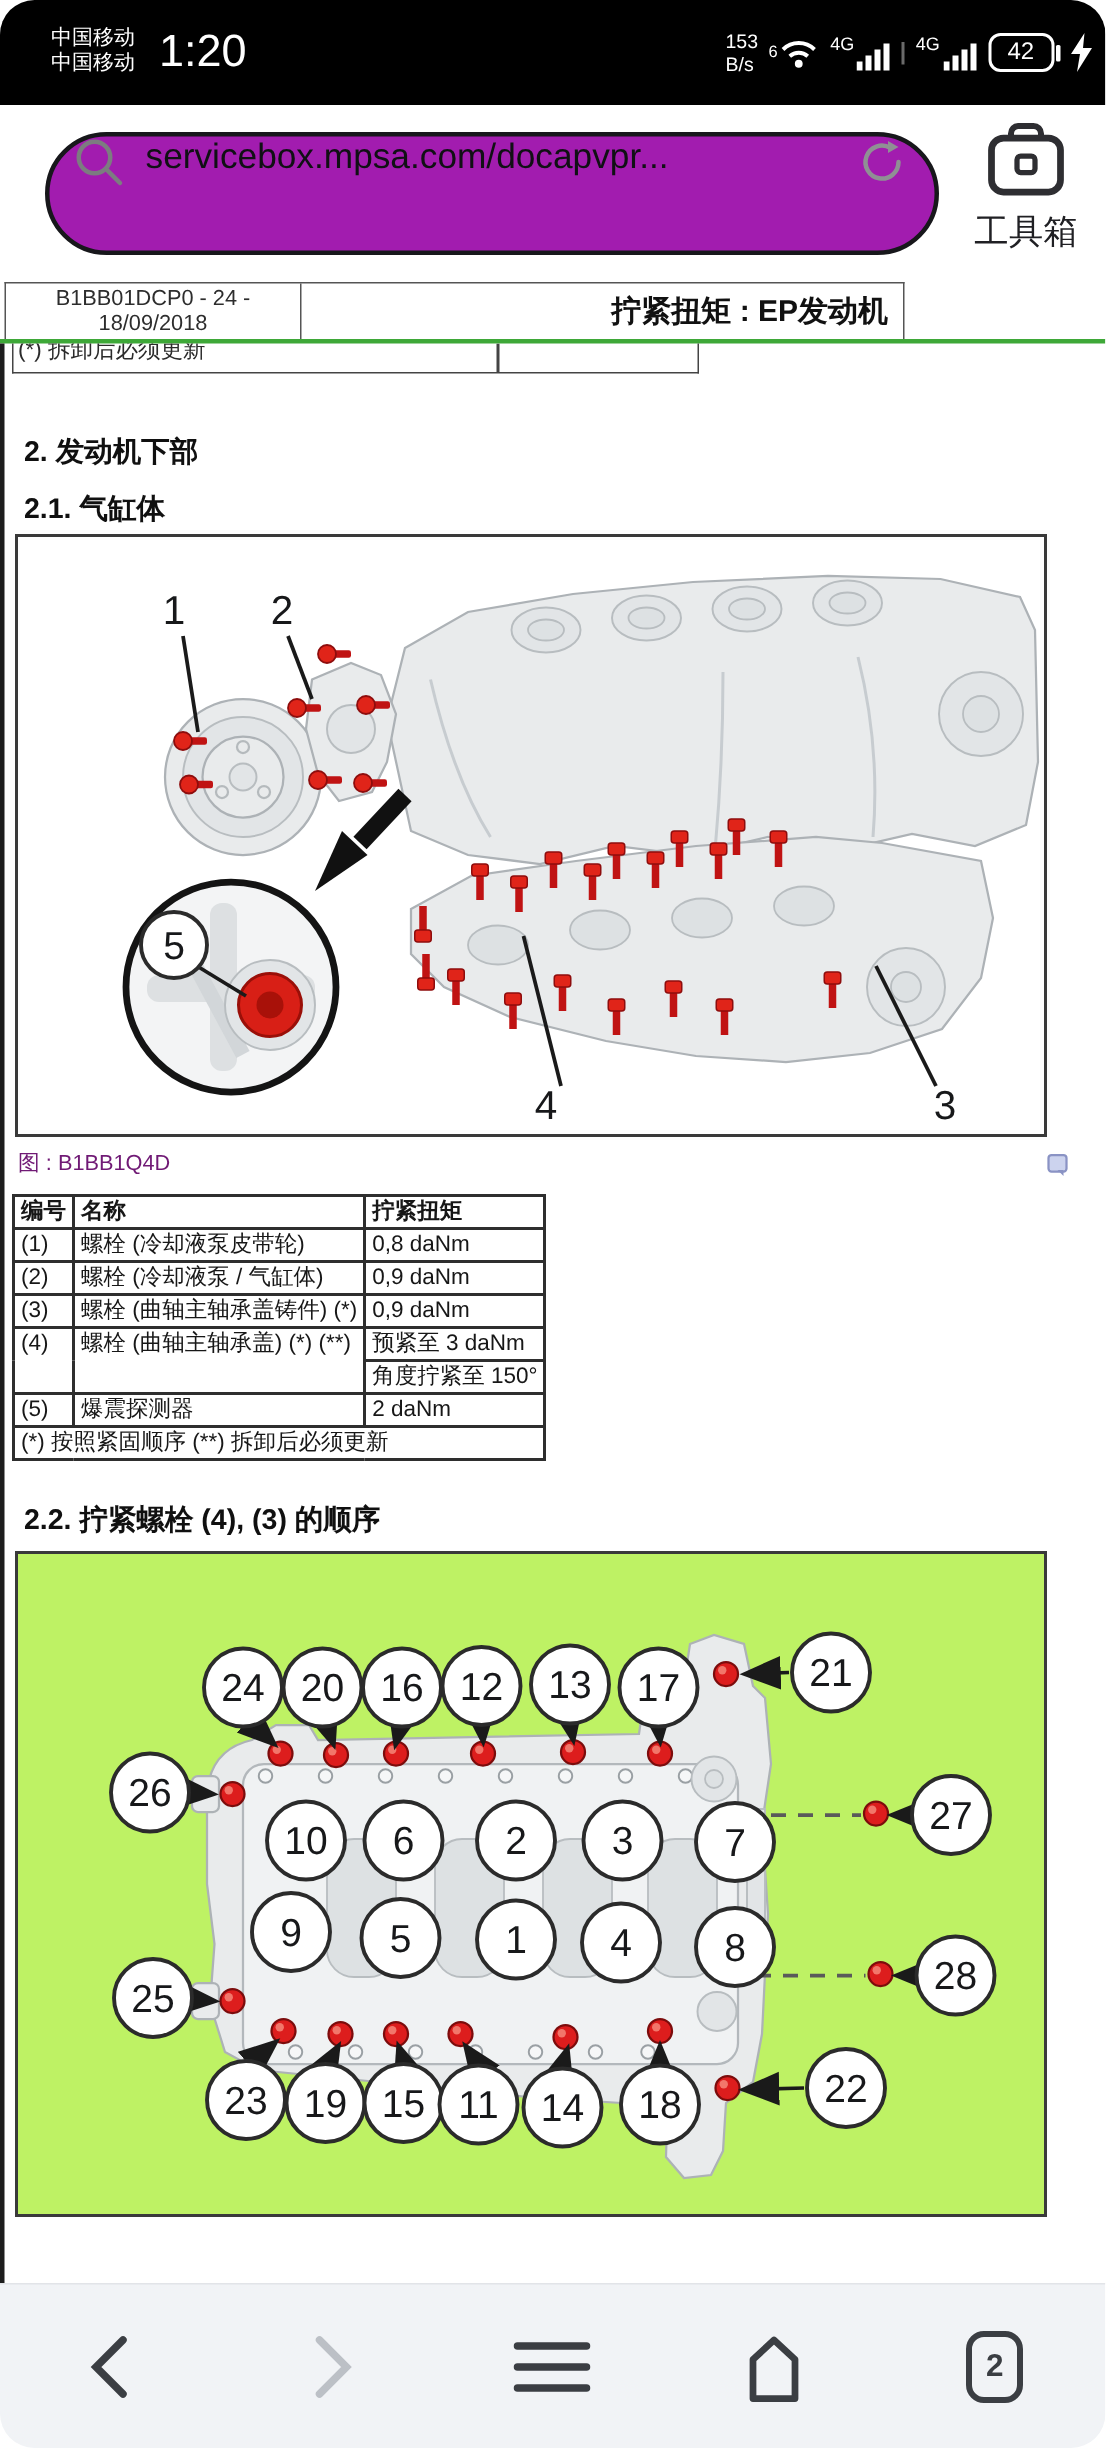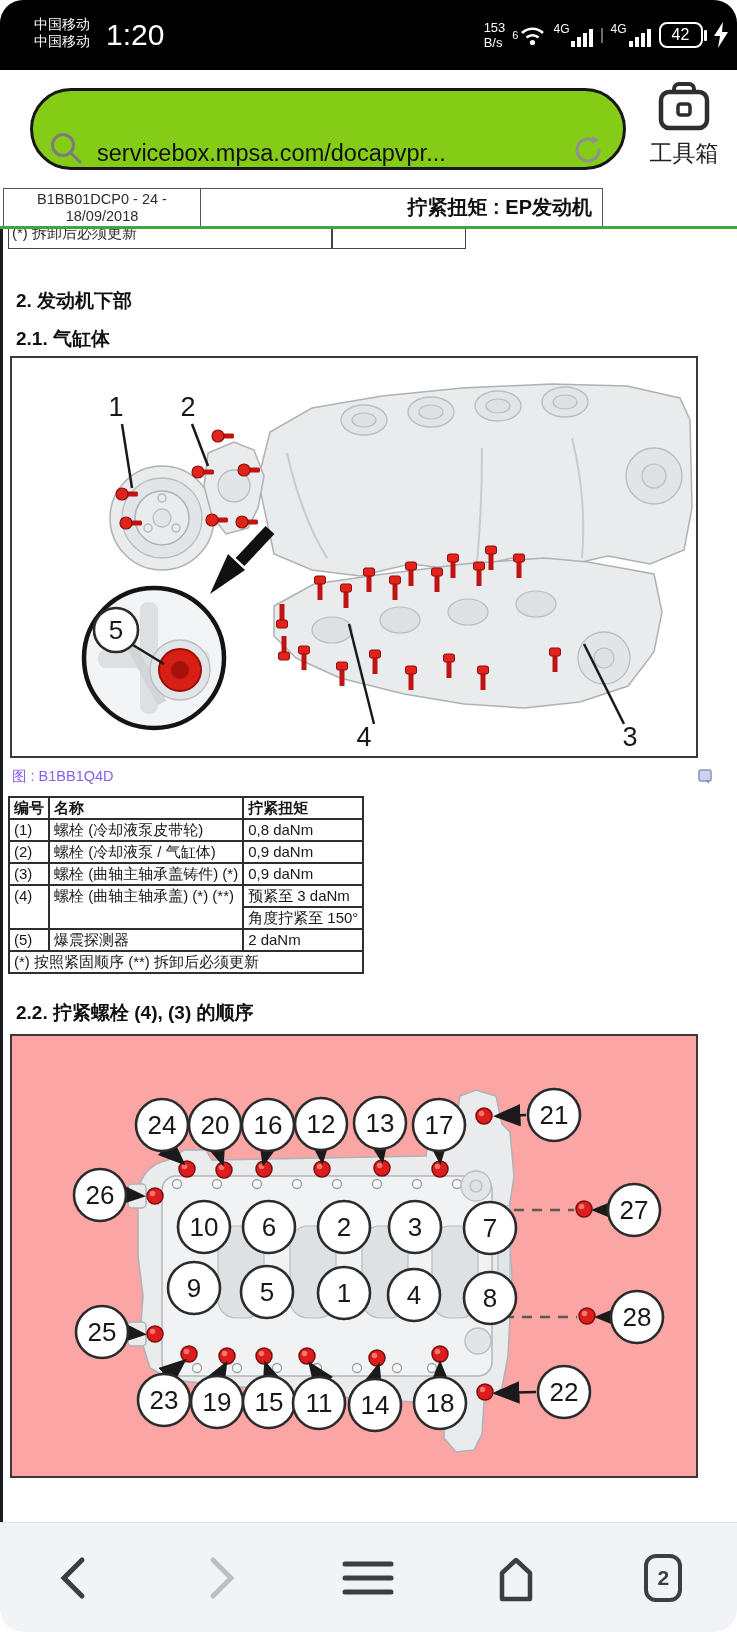--- a/index.html
+++ b/index.html
@@ -20,21 +20,21 @@
   .sig .g{font-size:12px;margin-bottom:12px;}
   .sep{width:2px;height:15px;background:#6a6a6a;}
   .batt{display:flex;align-items:center;}
   .battbox{width:44px;height:26px;border:2.5px solid #fff;border-radius:8px;display:flex;
            align-items:center;justify-content:center;font-size:16px;}
   .battnub{width:3px;height:11px;background:#fff;border-radius:1px;margin-left:1.5px;}
 
   
   .urlrow{left:0;top:70px;width:737px;height:118px;background:#fff;}
   .pill{position:absolute;left:30px;top:18px;width:596px;height:82px;border:3px solid #17171b;
-        border-radius:42px;display:flex;align-items:flex-end;background:#84cc16;}
+        border-radius:42px;display:flex;align-items:flex-start;background:#a21caf;}
   .urltext{font-size:23.5px;color:#101014;margin-left:12px;flex:1;white-space:nowrap;overflow:hidden;}
   .toolbox{position:absolute;left:638px;top:12px;width:92px;text-align:center;cursor:pointer;}
   .toolbox .lbl{font-size:23px;color:#202024;margin-top:2px;}
 
   
   .dochead{left:3px;top:188px;width:600px;height:38px;border-top:1.5px solid #555;
            border-left:1.5px solid #555;border-right:1.5px solid #555;display:flex;}
   .refcell{width:197px;border-right:1.5px solid #555;display:flex;flex-direction:column;
            align-items:center;justify-content:center;font-size:14.5px;color:#2d2d2d;line-height:17px;}
   .titlecell{flex:1;display:flex;align-items:center;justify-content:flex-end;
@@ -46,22 +46,22 @@
   .pdiv{position:absolute;left:322px;top:0;width:1.5px;height:20px;background:#444;}
   .leftline{left:0;top:229px;width:2.5px;height:1293px;background:#1d1d1d;}
 
   
   .h2a{left:16px;top:288px;font-size:19px;font-weight:700;color:#101010;}
   .h2b{left:16px;top:326px;font-size:19px;font-weight:700;color:#101010;}
   .h2c{left:16px;top:1000px;font-size:19px;font-weight:700;color:#101010;}
 
   
   .figbox1{left:10px;top:356px;width:688px;height:402px;border:2px solid #3a3a3a;background:#fff;}
-  .figbox2{left:10px;top:1034px;width:688px;height:444px;border:2px solid #3a3a3a;background:#fca5a5;}
-  .caprow1{left:12px;top:764px;width:713px;height:24px;font-size:14.5px;color:#8b5cf6;line-height:24px;}
+  .figbox2{left:10px;top:1034px;width:688px;height:444px;border:2px solid #3a3a3a;background:#bef264;}
+  .caprow1{left:12px;top:764px;width:713px;height:24px;font-size:14.5px;color:#701a75;line-height:24px;}
   .caprow2{left:12px;top:1482px;width:713px;height:24px;font-size:14.5px;color:#2a2a2a;line-height:24px;}
   .capicon{position:absolute;right:10px;top:3px;cursor:pointer;}
   svg text{font-family:"Liberation Sans","DejaVu Sans",sans-serif;}
   .cot{font-size:27px;fill:#17181a;}
   .co circle{fill:#fff;stroke:#2b2b2b;stroke-width:2.6;}
   .co text{font-size:26px;fill:#17181a;text-anchor:middle;}
   .lead{stroke:#1a1a1a;stroke-width:2.5;fill:none;}
   .arr{stroke:#1a1a1a;stroke-width:2.5;fill:none;}
   .dash{stroke:#5a5a5a;stroke-width:2.5;fill:none;stroke-dasharray:10 8;}
   .meta{fill:#e9ebec;stroke:#adb2b6;stroke-width:1.5;}

